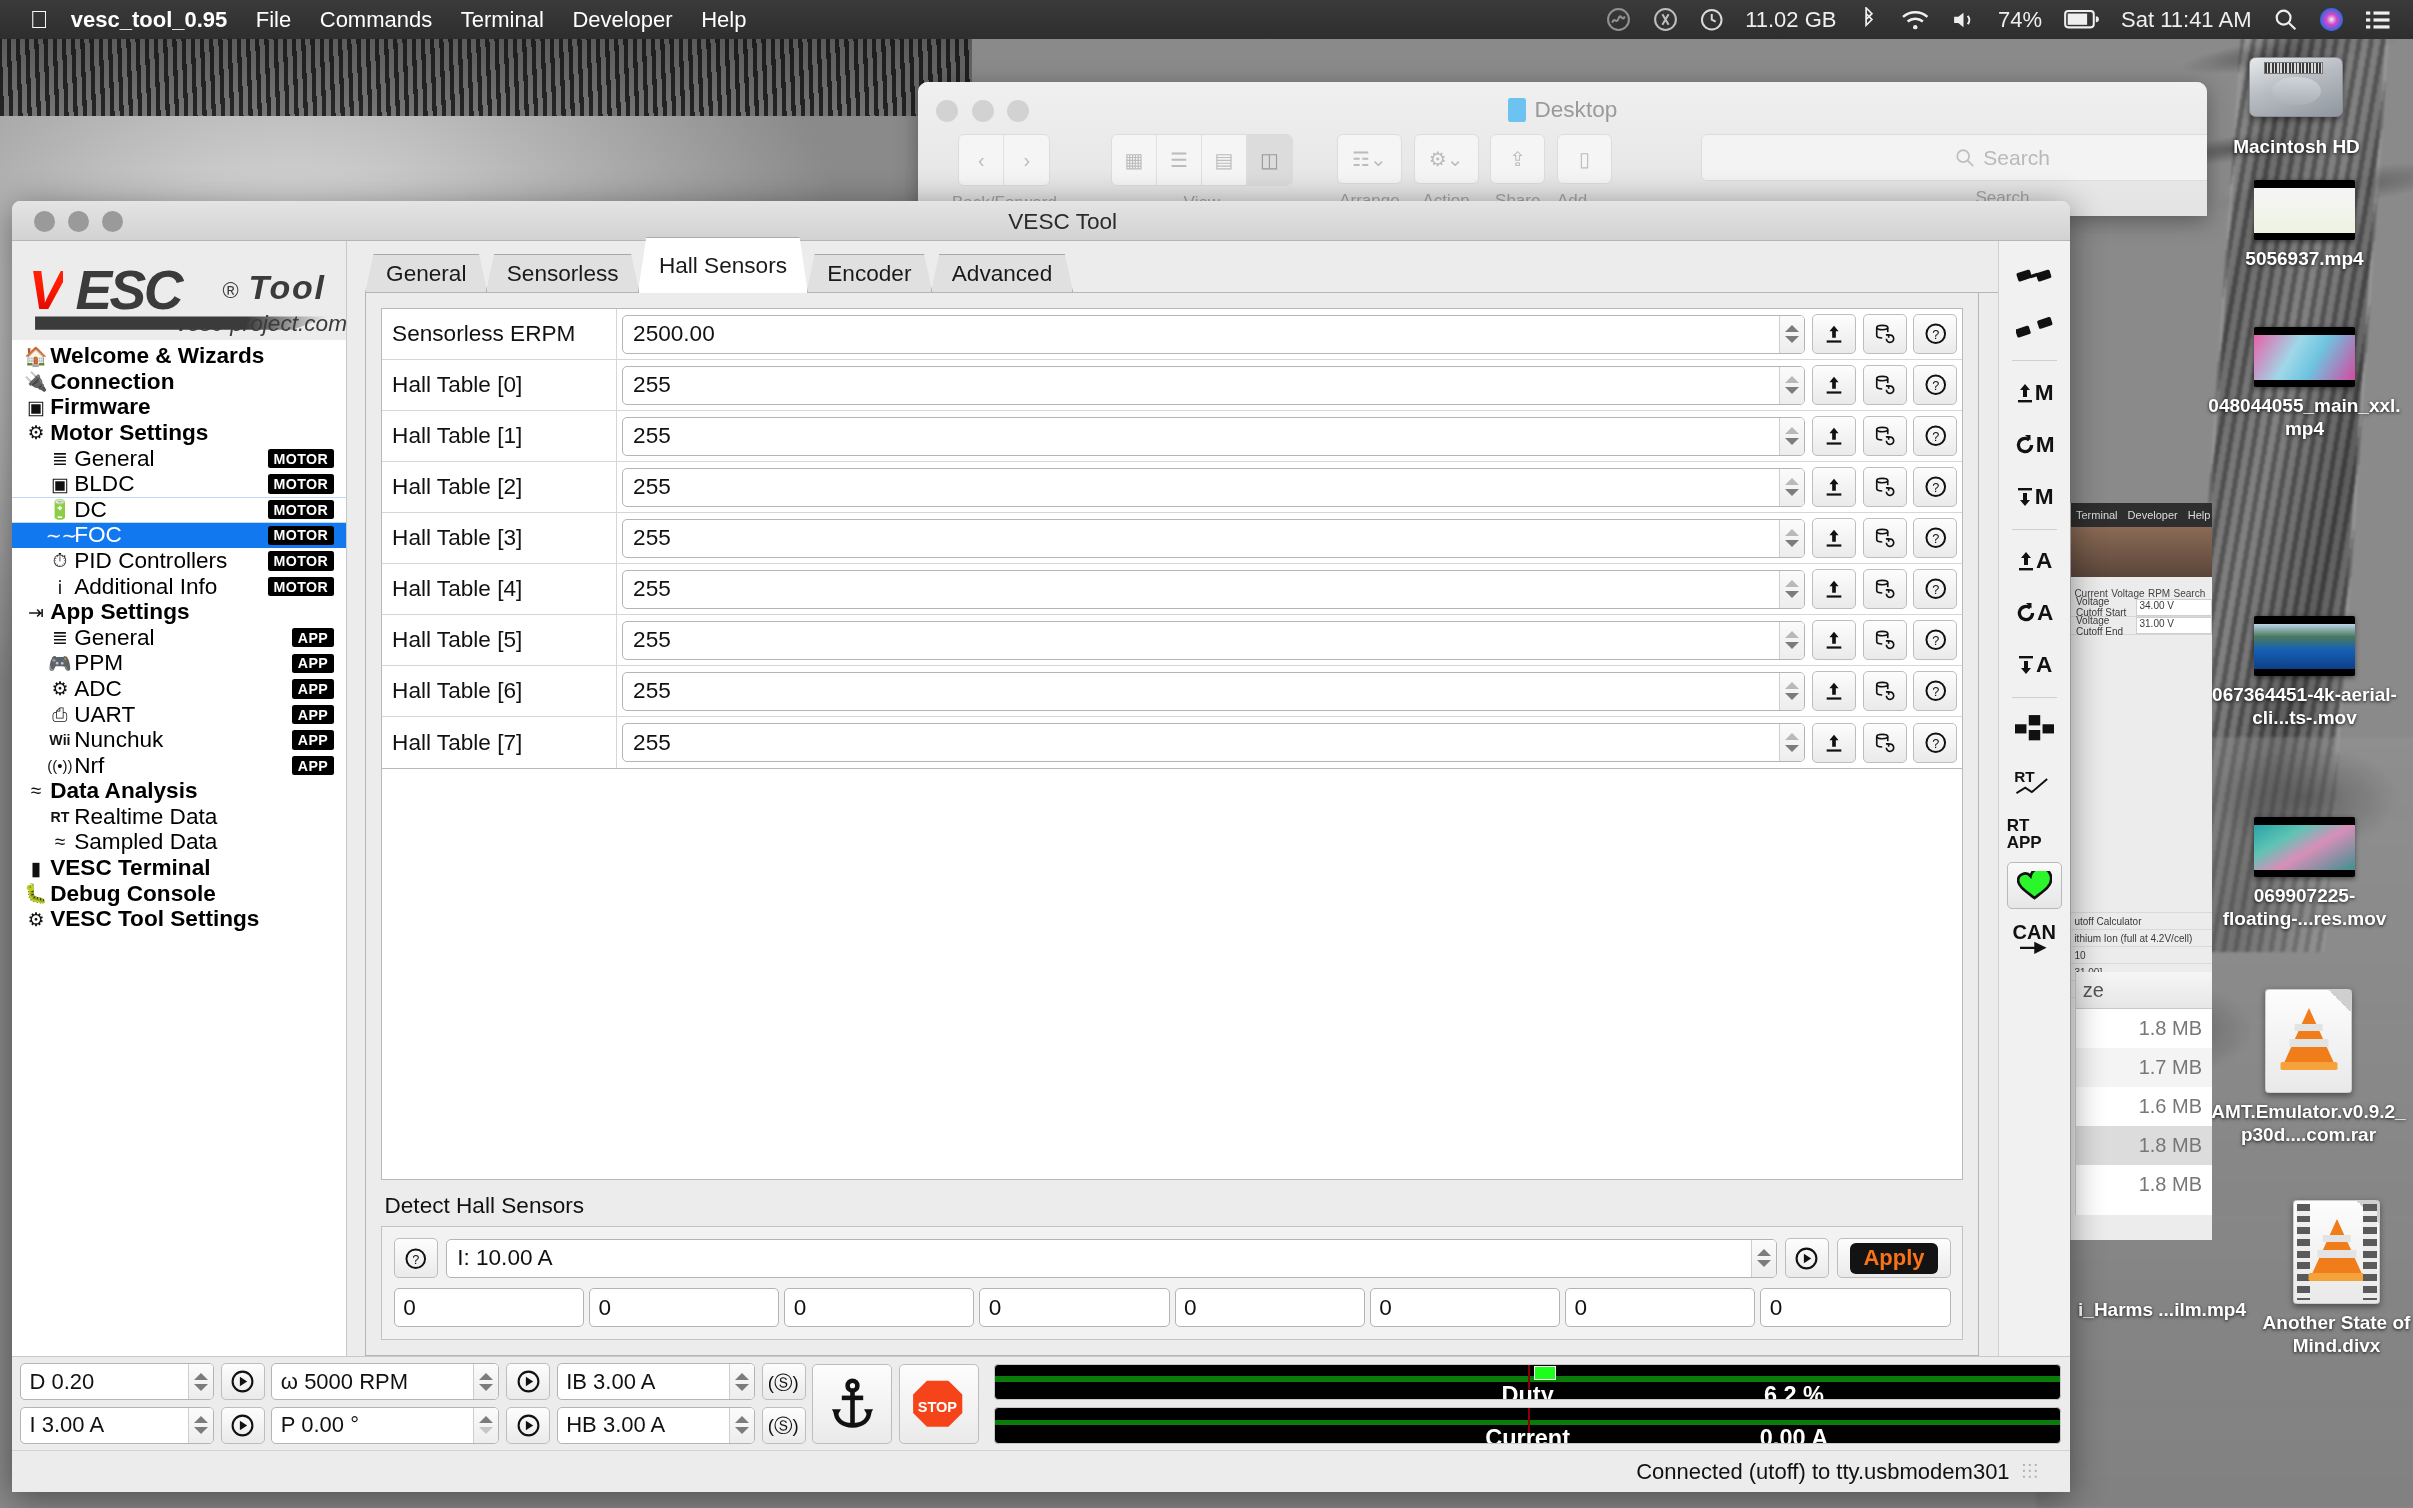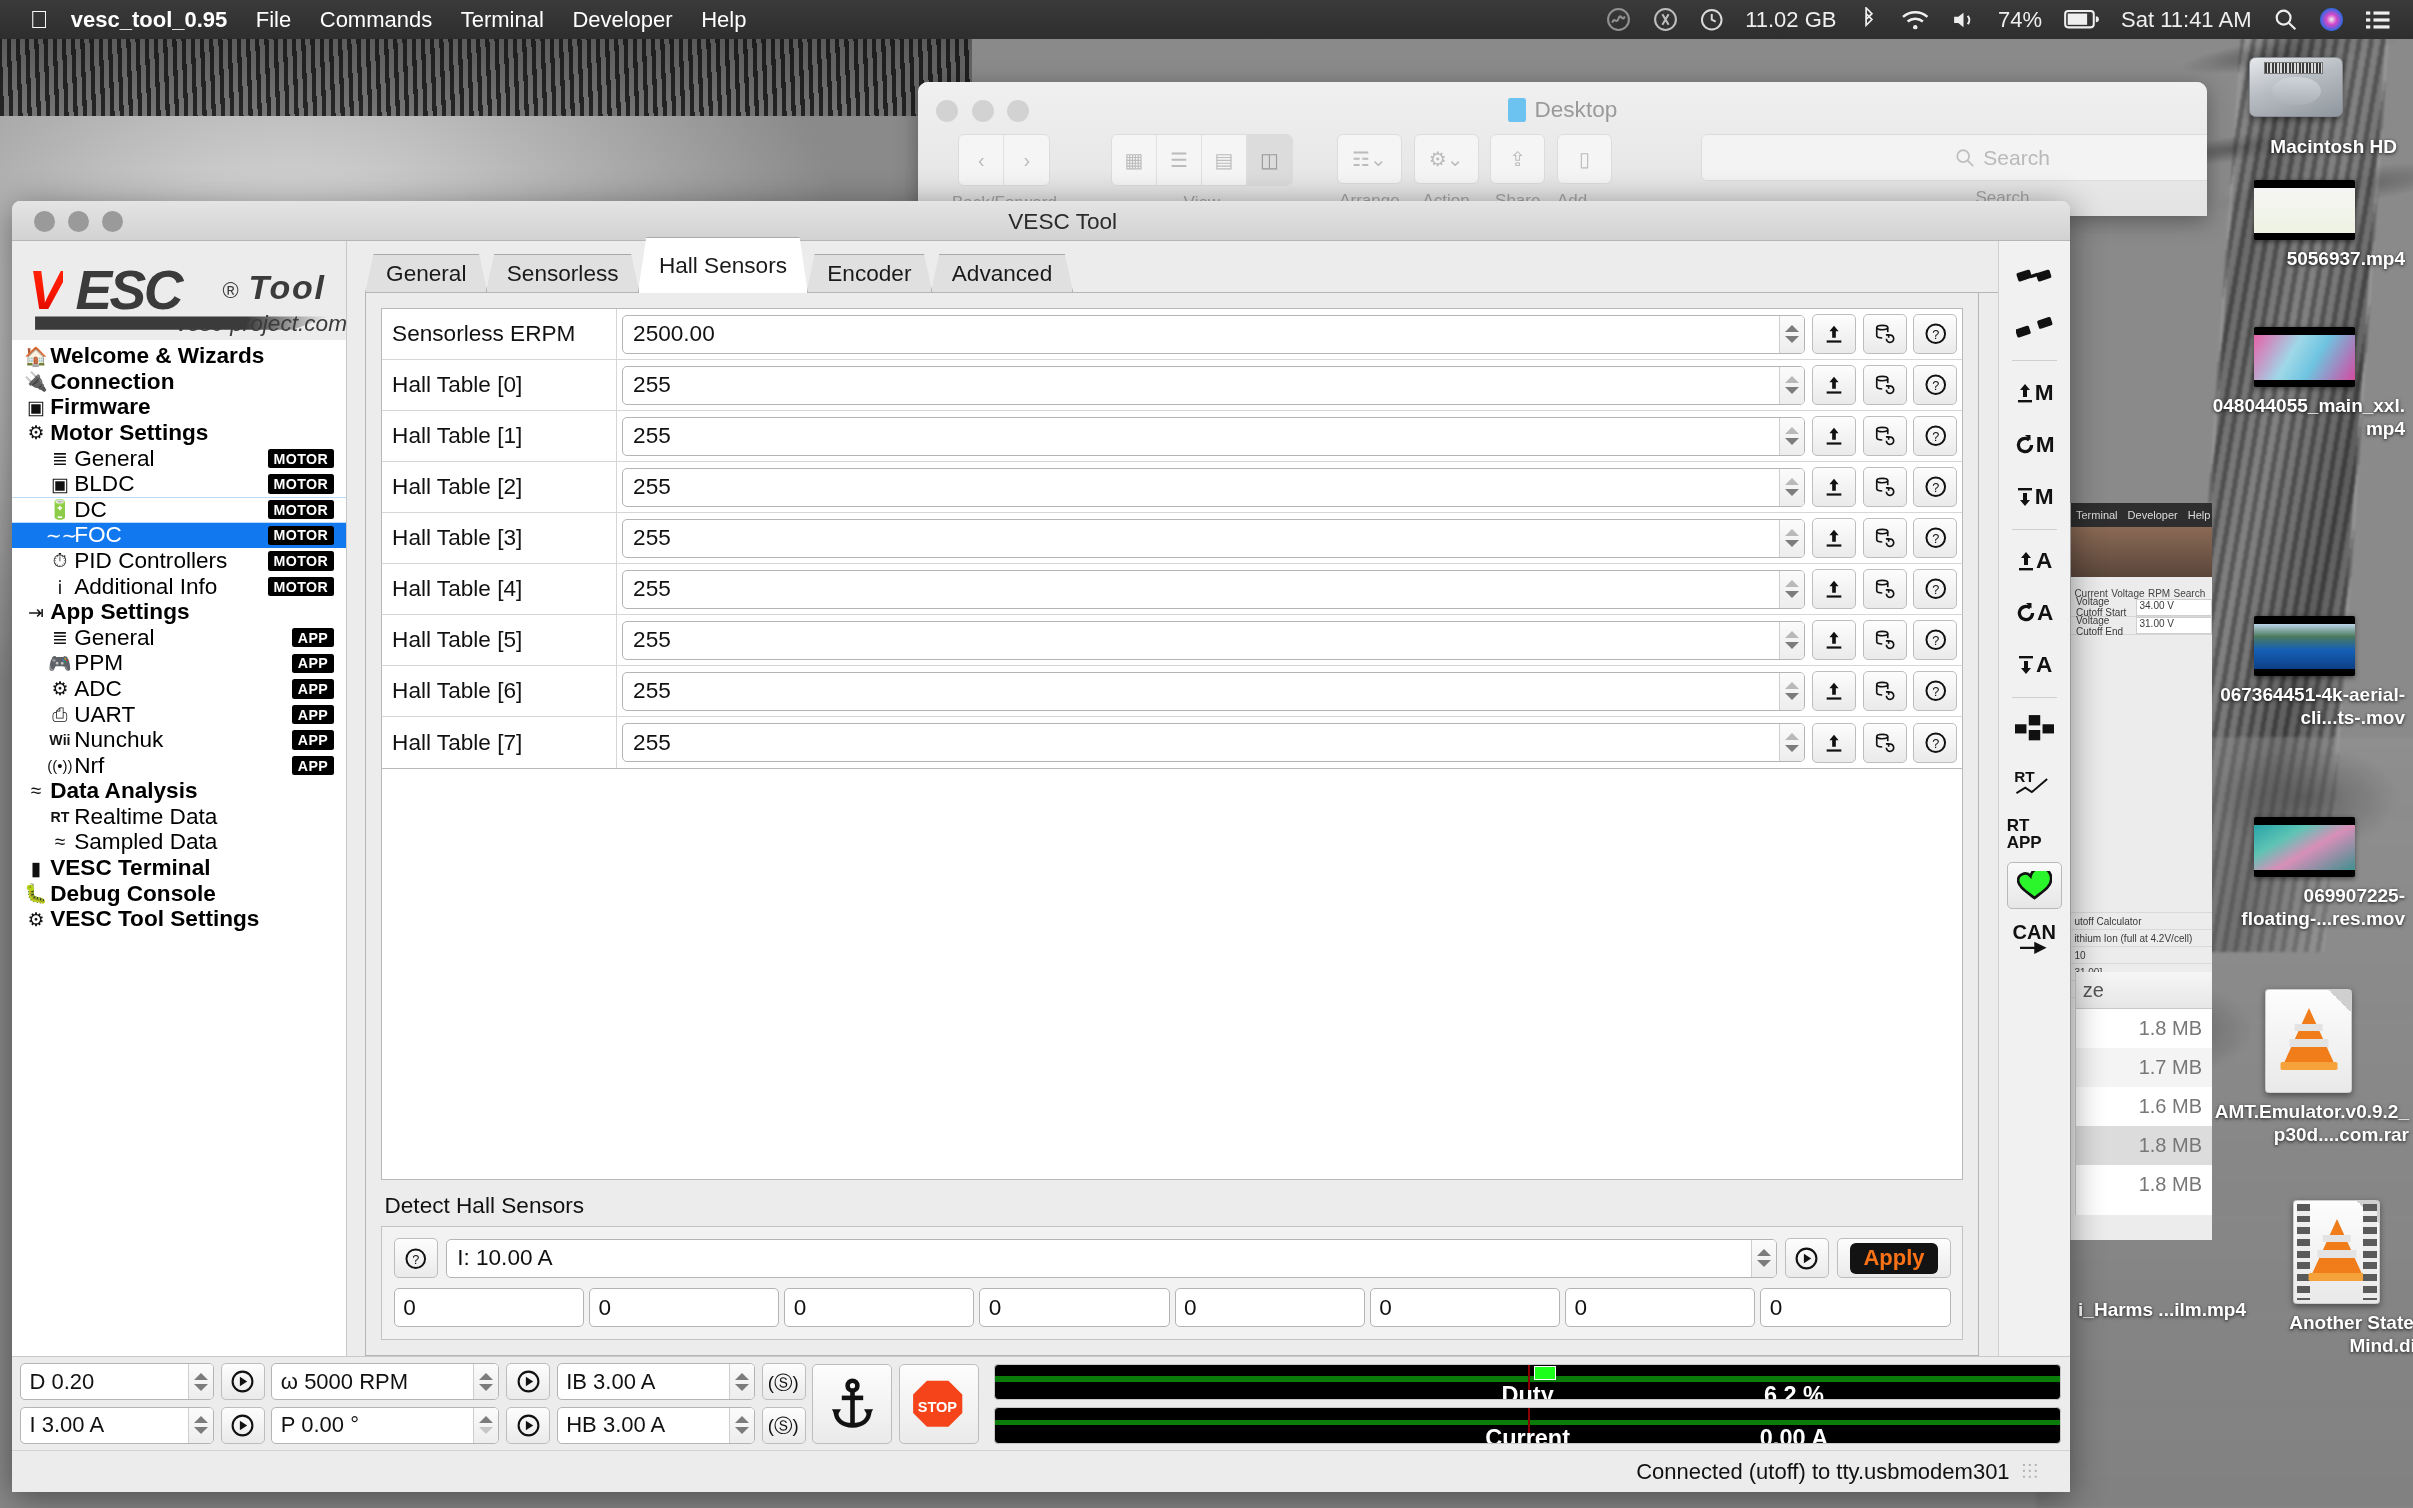--- a/index.html
+++ b/index.html
@@ -93,21 +93,21 @@
       border-right:0.8px solid #e0e0e0; color:#bcbcbc; font-size:20px; }
   #finder .seg .b.on { background:#dcdcdc; color:#9a9a9a; }
   #finder .btn { width:55px;height:50px;border:0.8px solid #dcdcdc;border-radius:5.9px;background:#f5f5f5;
       display:flex;align-items:center;justify-content:center;color:#bcbcbc;font-size:20px; }
   #finder .search {
     width:603px;height:47px;border:0.8px solid #dcdcdc;border-radius:5.9px;background:#f3f3f3;
     display:flex;align-items:center;justify-content:center;gap:8.4px;color:#b9b9b9;font-size:21px;
   }
 
   
-  .dicon { position:absolute; width:201px; text-align:right; z-index:50; }
+  .dicon { position:absolute; width:201px; text-align:center; z-index:50; }
   .dicon .lbl {
     color:#fff; font-size:19px; font-weight:bold; line-height:1.22; margin-top:6.7px;
     text-shadow:0 0.8px 3.4px rgba(0,0,0,.85); word-wrap:break-word;
   }
   .thumb { width:101px;height:60px;margin:0 auto; background:#000; position:relative; border-radius:1.7px;
       box-shadow:0 1.7px 5px rgba(0,0,0,.45); }
   .thumb .inner { position:absolute; left:0; right:0; top:7.5px; bottom:7.5px; }
   .hdd { width:101px;height:84px;margin:0 auto;position:relative; }
   .hdd .body { position:absolute; left:3.4px; top:13.4px; width:94px; height:60px; border-radius:6.7px;
       background:linear-gradient(160deg,#e7e9ec 0%,#b7bcc2 45%,#8f969d 100%);

